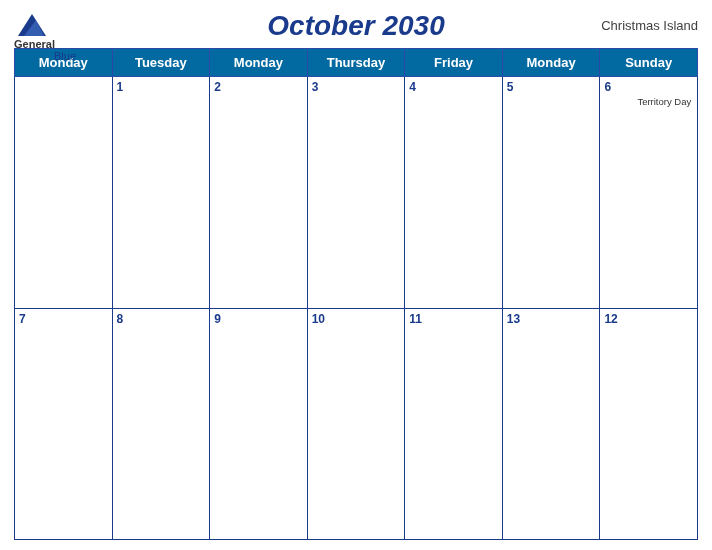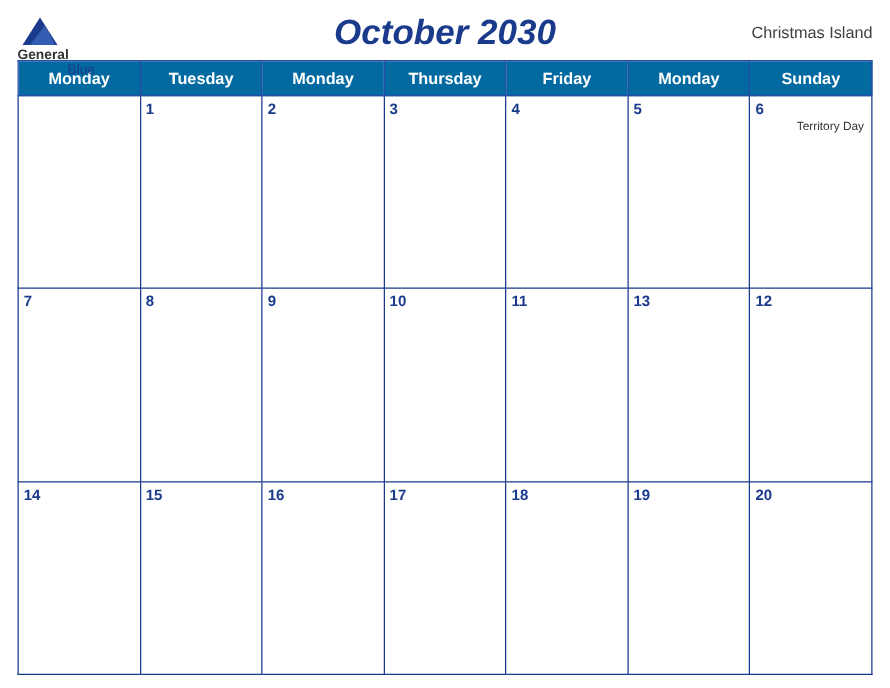--- a/index.html
+++ b/index.html
@@ -178,38 +178,15 @@
           <td class="day-cell">
             <span class="day-number">11</span>
           </td>
           <td class="day-cell">
             <span class="day-number">13</span>
           </td>
           <td class="day-cell">
             <span class="day-number">12</span>
           </td>
         </tr>
-        <tr>
-          <td class="day-cell">
-            <span class="day-number">14</span>
-          </td>
-          <td class="day-cell">
-            <span class="day-number">15</span>
-          </td>
-          <td class="day-cell">
-            <span class="day-number">16</span>
-          </td>
-          <td class="day-cell">
-            <span class="day-number">17</span>
-          </td>
-          <td class="day-cell">
-            <span class="day-number">18</span>
-          </td>
-          <td class="day-cell">
-            <span class="day-number">19</span>
-          </td>
-          <td class="day-cell">
-            <span class="day-number">20</span>
-          </td>
-        </tr>
       </tbody>
   </table>
 </div>
 
 </body></html>

